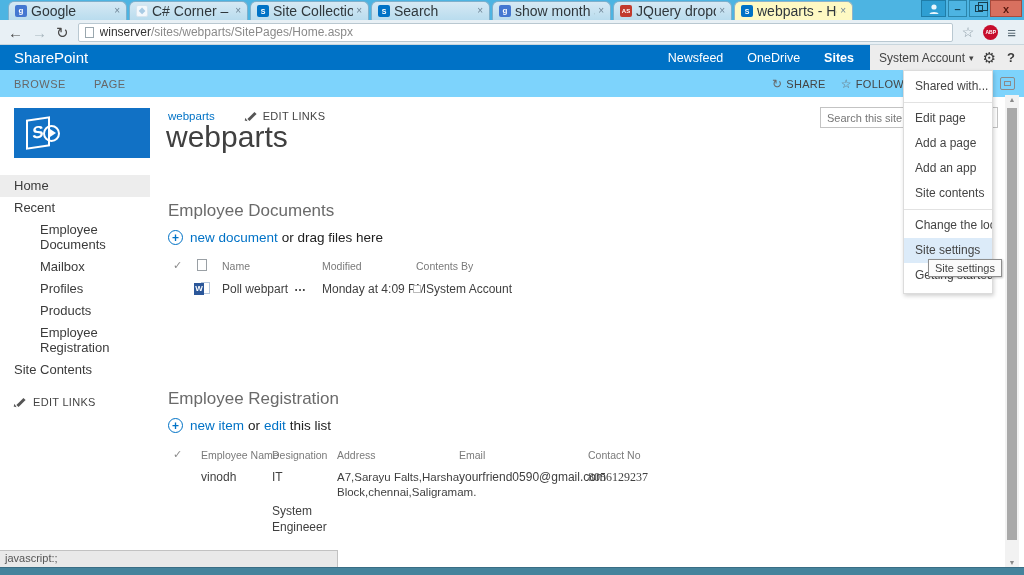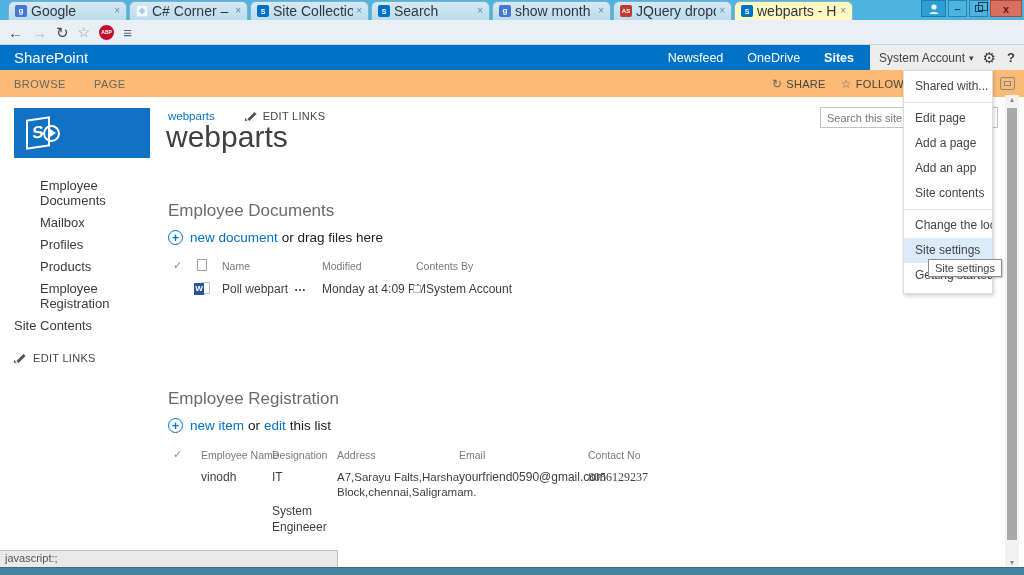--- a/index.html
+++ b/index.html
@@ -51,21 +51,21 @@
   .suite-spacer { flex:1; }
   .slink { color:#fff; font-size:12.5px; margin-right:24px; }
   .slink.sites { font-weight:bold; margin-right:16px; }
   .suite-right { width:154px; height:25px; background:#ededed; display:flex; align-items:center; padding-left:9px; }
   .account-label { font-size:12px; color:#444; }
   .caret { font-size:9px; color:#444; margin-left:4px; }
   .gear { font-size:15px; color:#3b3b3b; margin-left:9px; }
   .help { font-size:13px; font-weight:bold; color:#3b3b3b; margin-left:11px; }
 
   
-  .ribbonbar { position:absolute; top:70px; left:0; right:0; height:27px; background:#fdba74; display:flex; align-items:center; }
+  .ribbonbar { position:absolute; top:70px; left:0; right:0; height:27px; background:#7dd3fc; display:flex; align-items:center; }
   .rtab { font-size:11px; color:#676767; letter-spacing:.5px; margin-left:14px; }
   .rtab + .rtab { margin-left:28px; }
   .ribbon-right { position:absolute; right:120px; top:0; height:27px; display:flex; align-items:center; gap:15px; }
   .ract { display:flex; align-items:center; gap:4px; font-size:11px; color:#444; letter-spacing:.3px; }
   .ract .ico { font-size:12px; color:#666; }
   .focus-btn { position:absolute; right:9px; top:77px; width:15px; height:13px; border:1px solid #8a8a8a; border-radius:2px;
                display:flex; align-items:center; justify-content:center; }
   .focus-btn .inner { width:7px; height:5px; border:1px solid #8a8a8a; }
 
   
@@ -194,20 +194,24 @@
       </div>
     <div class="wc wc-close">
         <span>x</span>
       </div>
   </div>
 
   <div class="toolbar">
     <span class="nav-ico">←</span>
     <span class="nav-ico disabled">→</span>
     <span class="nav-ico">↻</span>
+    <div class="omnibox">
+      <span class="page-ico"></span>
+      <span class="url"><span class="url-host">winserver</span><span class="url-path">/sites/webparts/SitePages/Home.aspx</span></span>
+    </div>
     <span class="tb-star">☆</span>
     <span class="tb-abp">ABP</span>
     <span class="tb-menu">≡</span>
   </div>
 
   <div class="suitebar">
     <span class="brand">SharePoint</span>
     <span class="suite-spacer"></span>
     <span class="slink">Newsfeed</span>
     <span class="slink">OneDrive</span>
@@ -239,20 +243,22 @@
     </div>
 
   <div class="sidebar">
     <div class="logo">
       <span class="sp-s">S</span>
       <span class="sp-arrow">
           <span class="tri"></span>
         </span>
     </div>
     <div class="nav">
+      <div class="nav-item selected">Home</div>
+      <div class="nav-item">Recent</div>
       <div class="nav-item sub">Employee Documents</div>
       <div class="nav-item sub">Mailbox</div>
       <div class="nav-item sub">Profiles</div>
       <div class="nav-item sub">Products</div>
       <div class="nav-item sub">Employee Registration</div>
       <div class="nav-item">Site Contents</div>
       <div class="editlinks">
         <span class="pencil"></span>
         <span>EDIT LINKS</span>
       </div>

